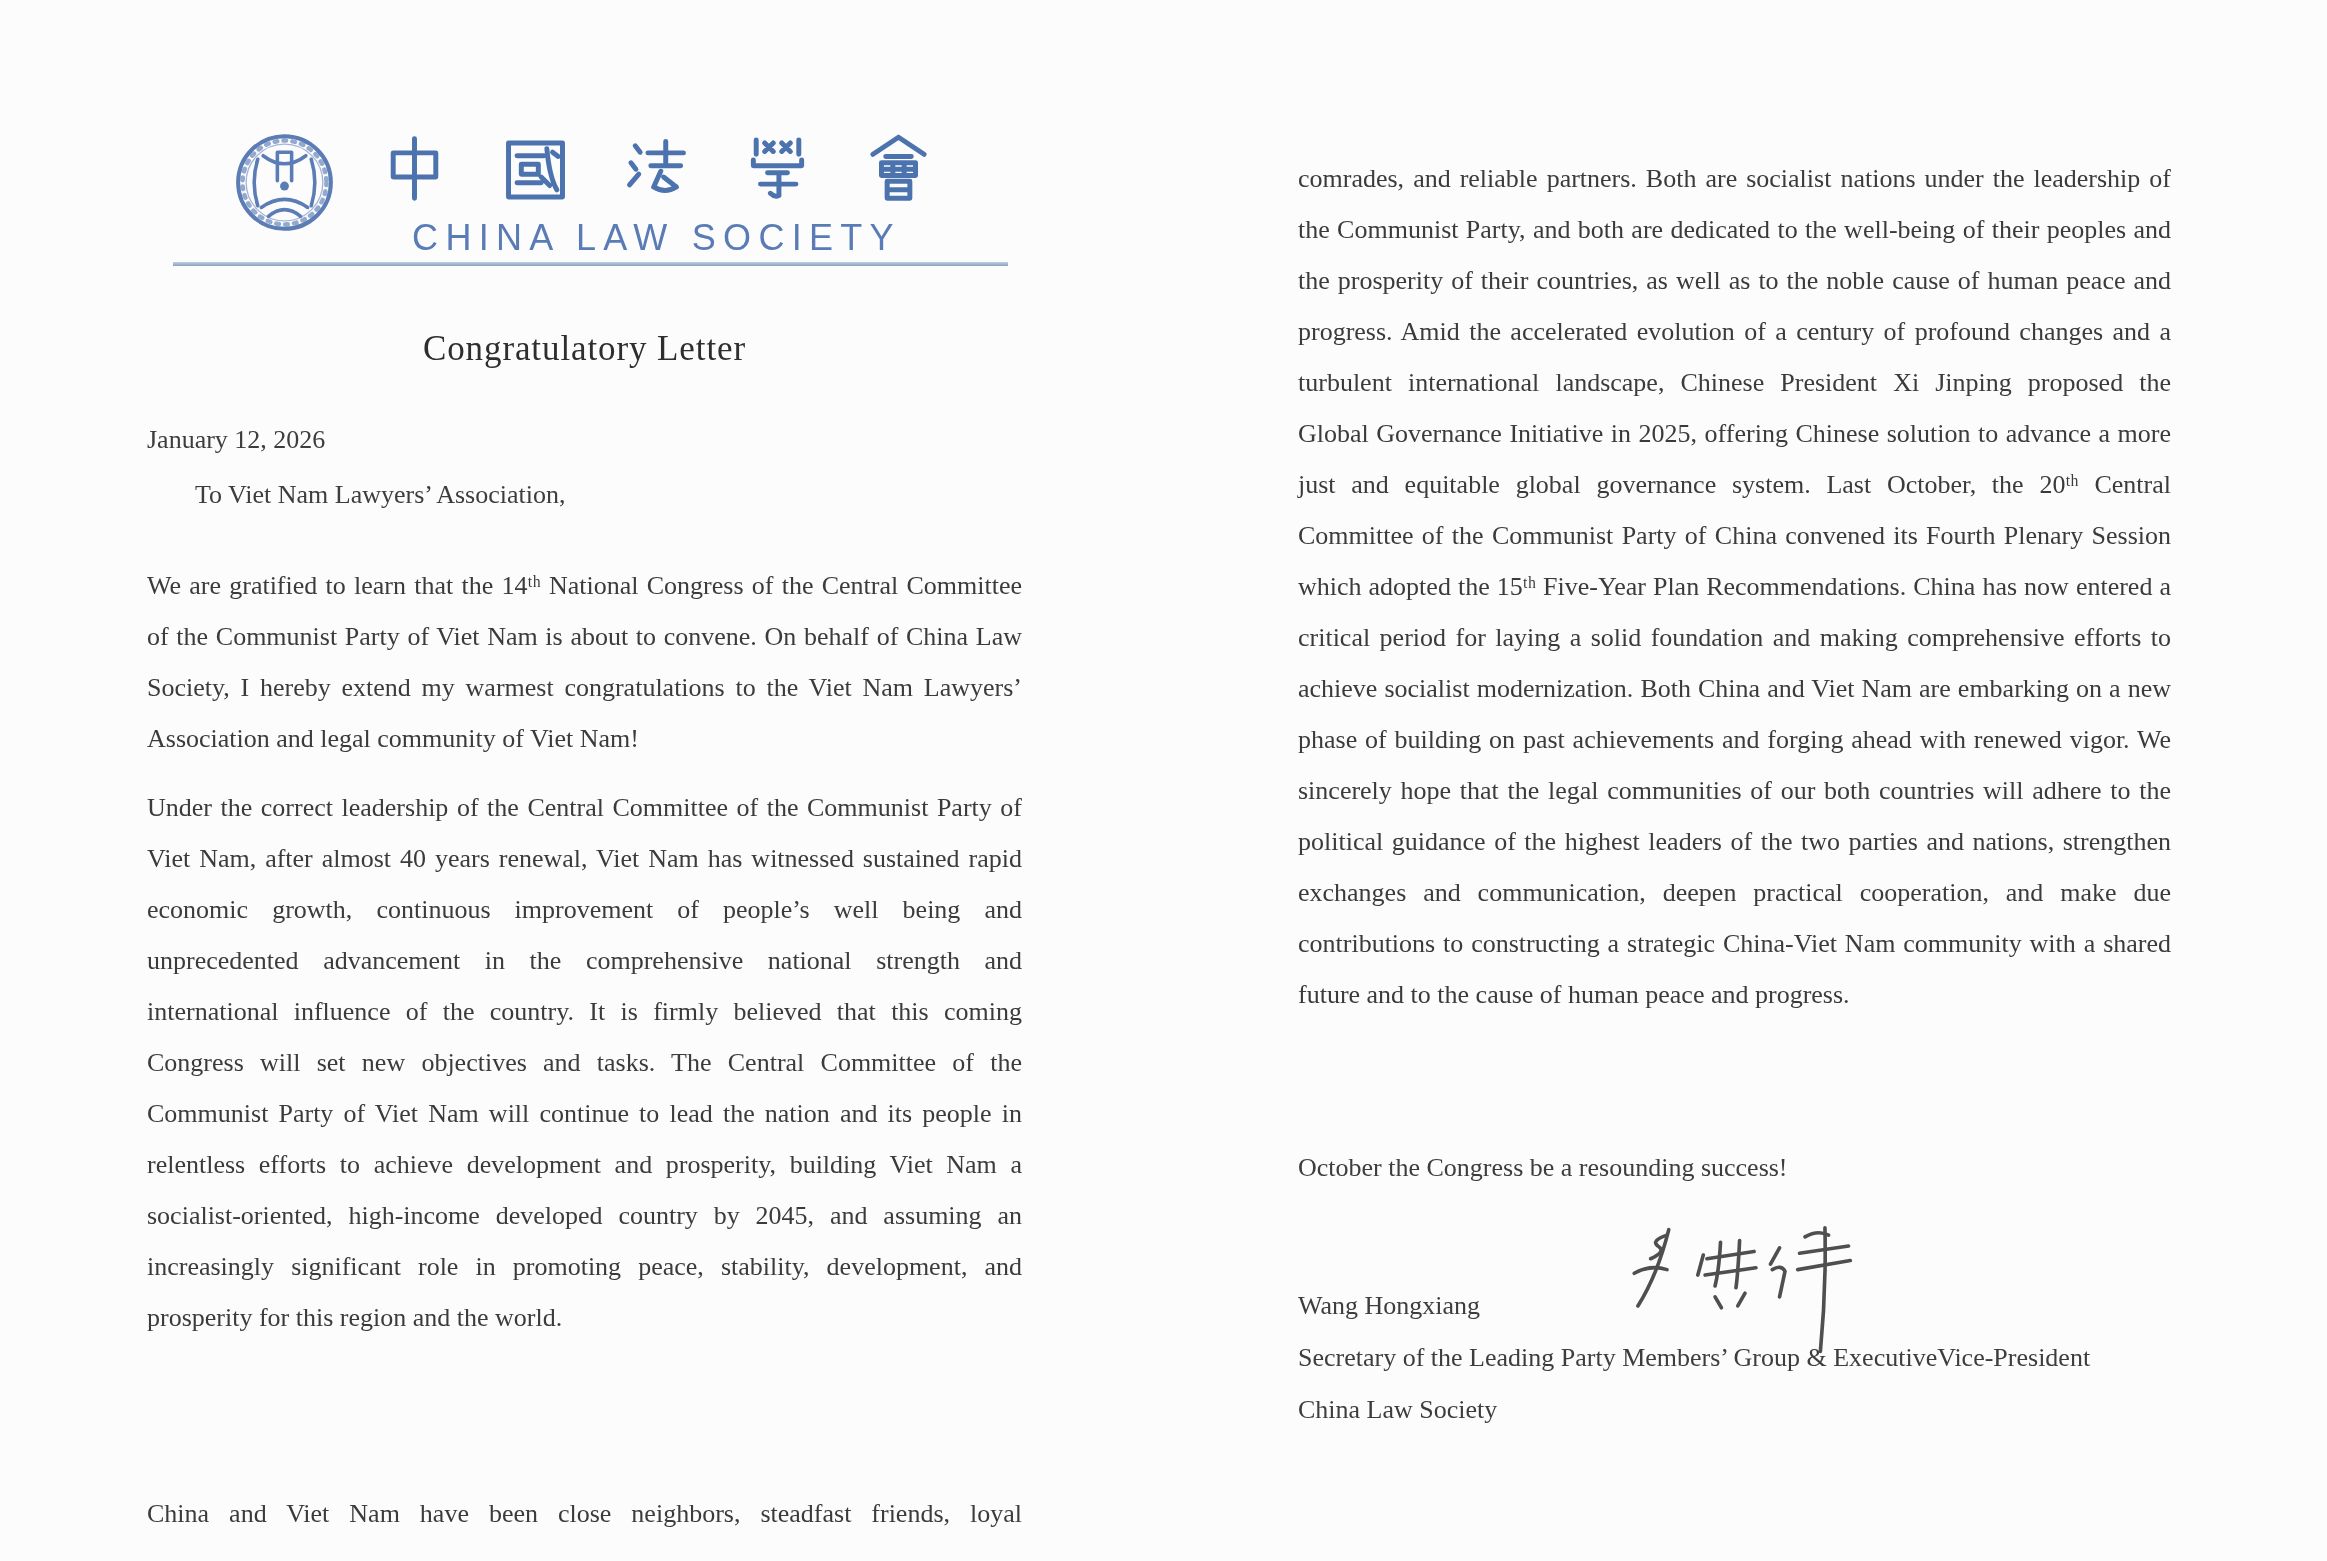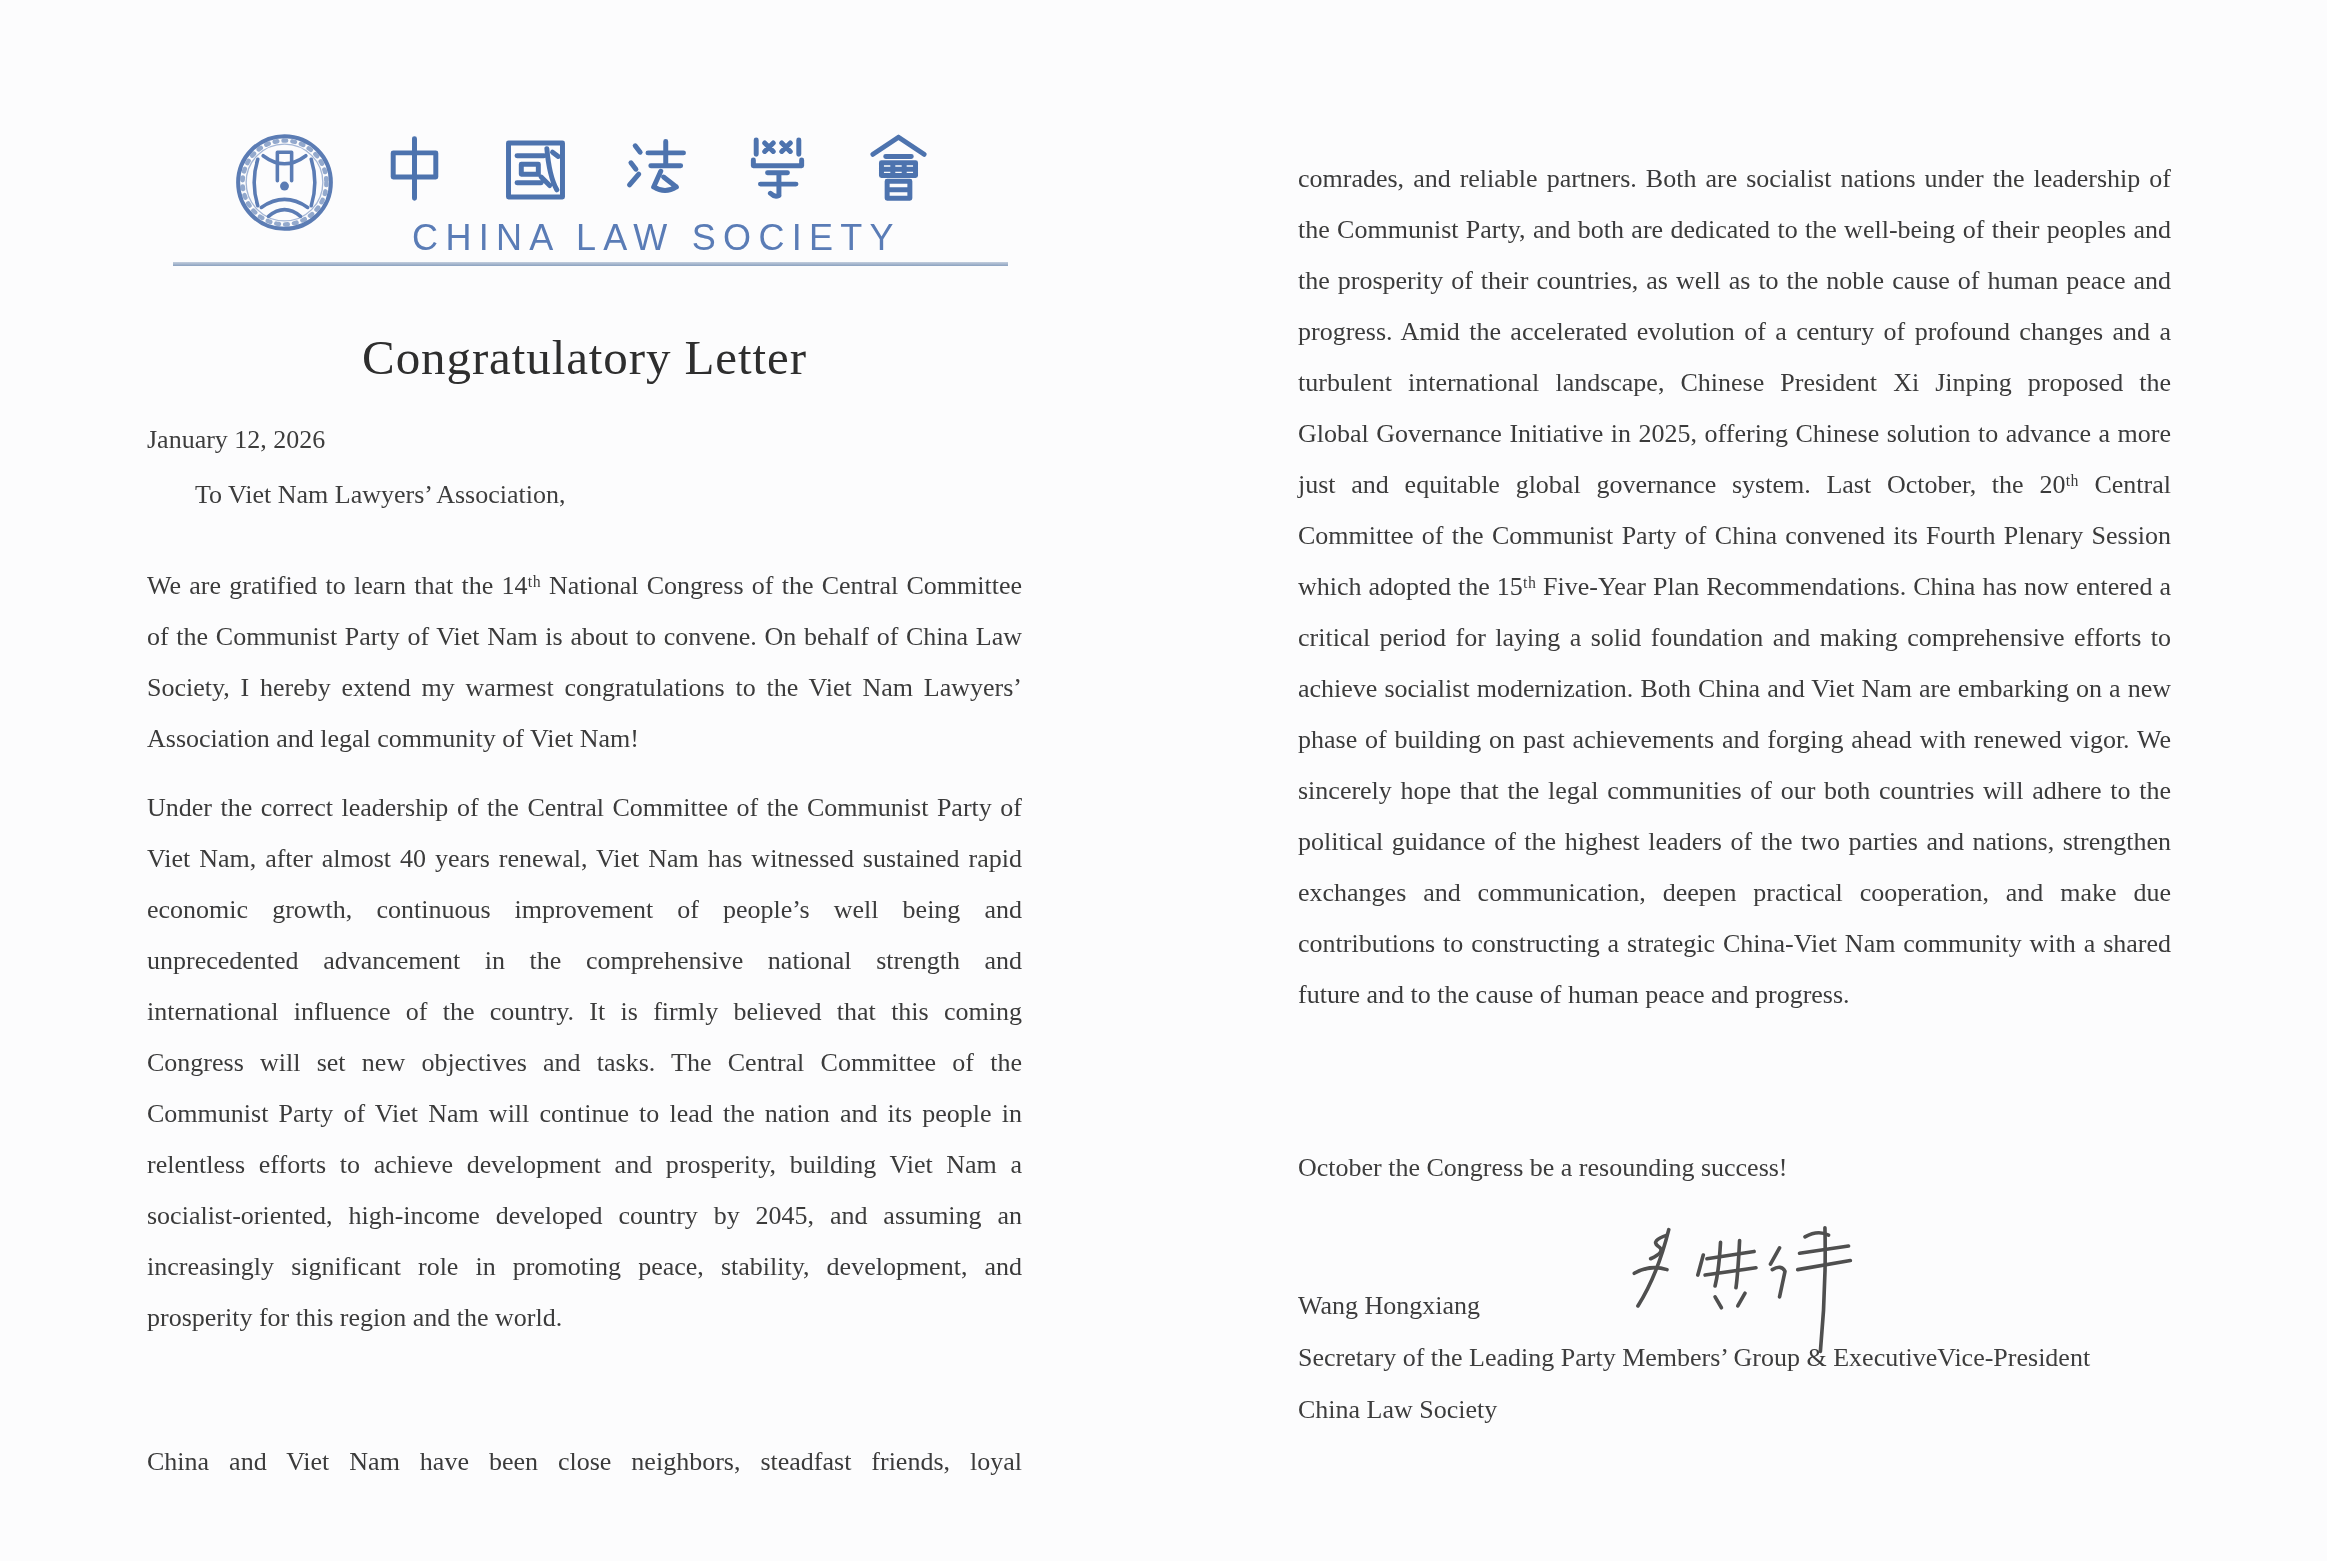--- a/index.html
+++ b/index.html
@@ -25,34 +25,34 @@
     white-space:nowrap;
   }
   .lh-rule{
     position:absolute;left:25.5px;top:262px;width:835px;height:3.6px;
     background:linear-gradient(#c3cedd,#8ba1bf);
   }
 
   
   .title{
     position:absolute;left:0;top:329px;width:100%;
-    text-align:center;font-size:49px;font-weight:normal;color:#2e2e2e;
+    text-align:center;font-size:35px;font-weight:normal;color:#2e2e2e;
     margin:0;letter-spacing:0.9px;
   }
   .date{position:absolute;left:0;top:425px;width:100%;padding-right:5.5px;box-sizing:border-box;font-size:26px;}
   .salutation{position:absolute;left:0;top:480px;width:100%;font-size:26px;margin-left:48px;}
 
   .pblock{
     position:absolute;left:0;width:100%;margin:0;
     font-size:26px;line-height:51px;
     text-align:justify;text-justify:inter-word;color:#3b3b3b;
   }
   #p1-a{top:560px;}
   #p1-b{top:782px;}
-  #p1-c{top:1436px;text-align-last:justify;font-family:Liberation Serif, serif;}
+  #p1-c{top:1488px;text-align-last:justify;font-family:Liberation Serif, serif;}
   #p2-a{top:153px;}
   .closing{position:absolute;left:0;top:1153px;font-size:26px;}
 
   
   .sig-svg{position:absolute;left:329px;top:1218px;width:227px;height:145px;}
   .sig-name{position:absolute;left:0;top:1291px;font-size:26px;}
   .sig-title{position:absolute;left:0;top:1343px;font-size:26px;white-space:nowrap;}
   .sig-org{position:absolute;left:0;top:1395px;font-size:26px;}
 
   .glyph-stroke{stroke:#4d73ae;stroke-width:7;fill:none;stroke-linecap:round;stroke-linejoin:round;}

